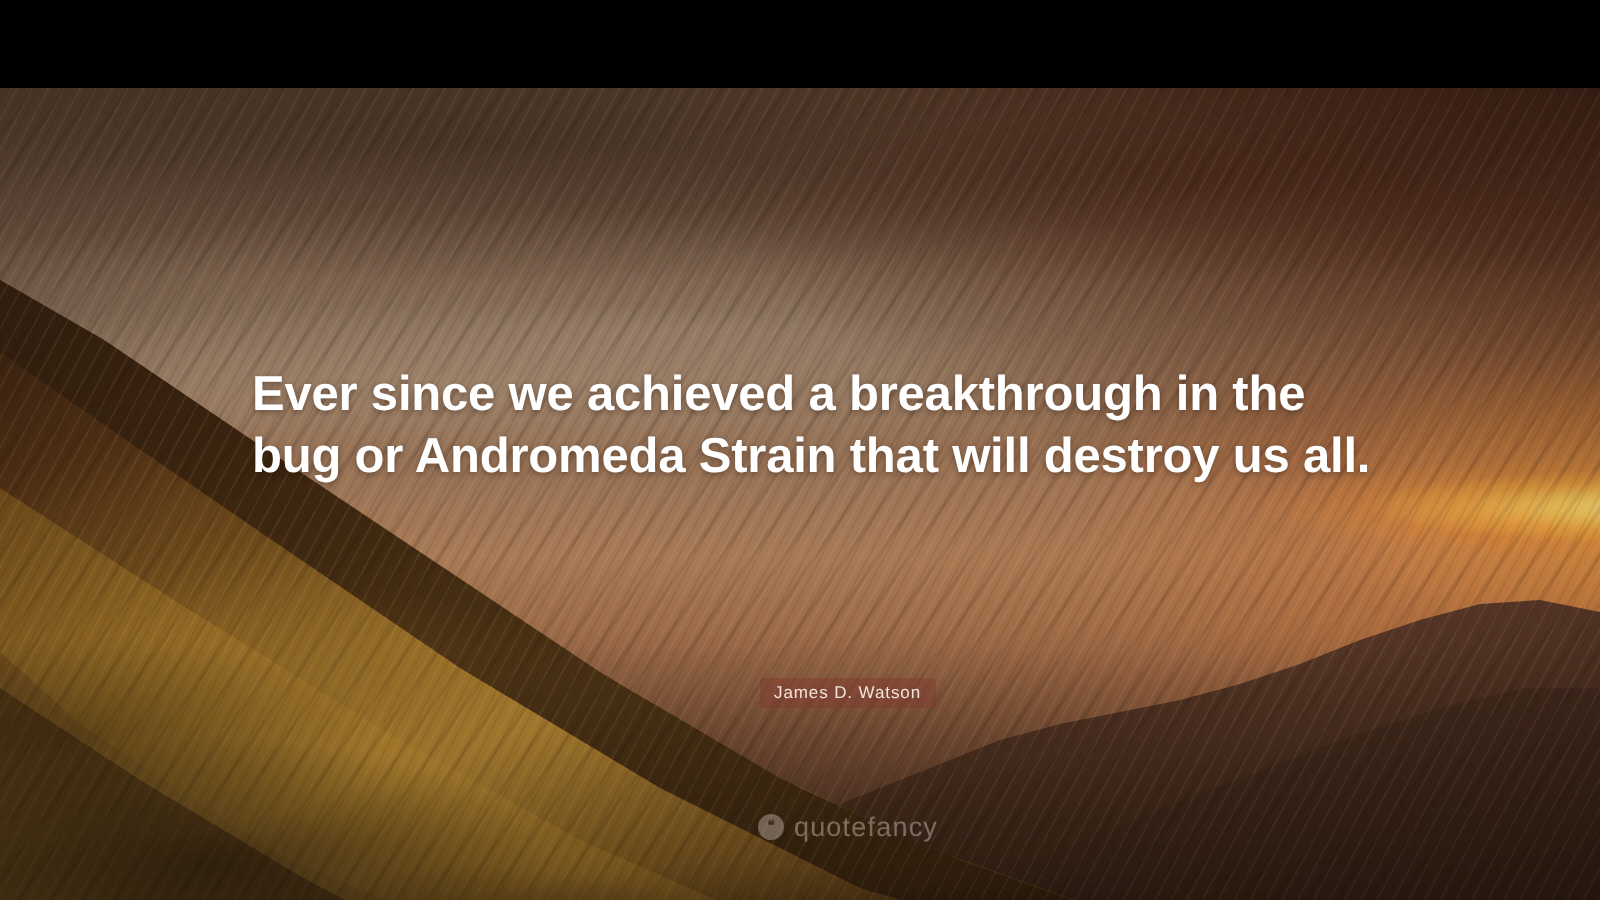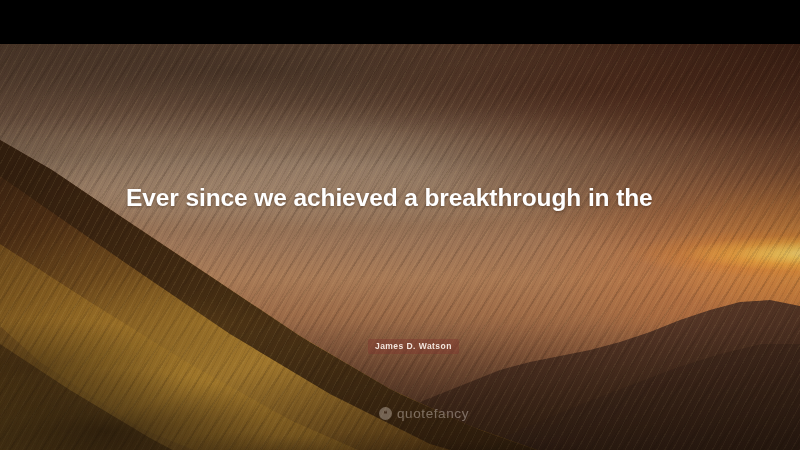--- a/index.html
+++ b/index.html
@@ -200,27 +200,27 @@
     font-weight: bold;
     color: #ffffff;
     letter-spacing: -0.1px;
     white-space: nowrap;
     text-shadow: 0 1px 3px rgba(30, 14, 4, 0.38);
   }
 
   
   .author-badge {
     position: absolute;
-    left: 368px;
+    left: 380px;
     top: 295px;
     padding: 2px 7px 3px 7px;
     background: rgba(128, 52, 46, 0.42);
     border-radius: 2px;
     font-size: 8.5px;
-    font-weight: bold;
+    font-weight: normal;
     letter-spacing: 0.45px;
     color: rgba(255, 246, 240, 0.90);
     white-space: nowrap;
   }
 
   
   .watermark {
     position: absolute;
     left: 0;
     right: 0;
@@ -319,20 +319,21 @@
 
   <div class="slope-wrap">
     <div class="slope-texture"></div>
     <div class="slope-mottle"></div>
   </div>
 
   <div class="layer vignette"></div>
 
   <div class="quote-block">
     <div class="quote-line">Ever since we achieved a breakthrough in the</div>
+    <div class="quote-line">bug or Andromeda Strain that will destroy us all.</div>
   </div>
 
   <div class="author-badge">James D. Watson</div>
 
   <div class="watermark">
     <span class="wm-logo">❝</span>
     <span class="wm-text">quotefancy</span>
   </div>
 
 </div>

